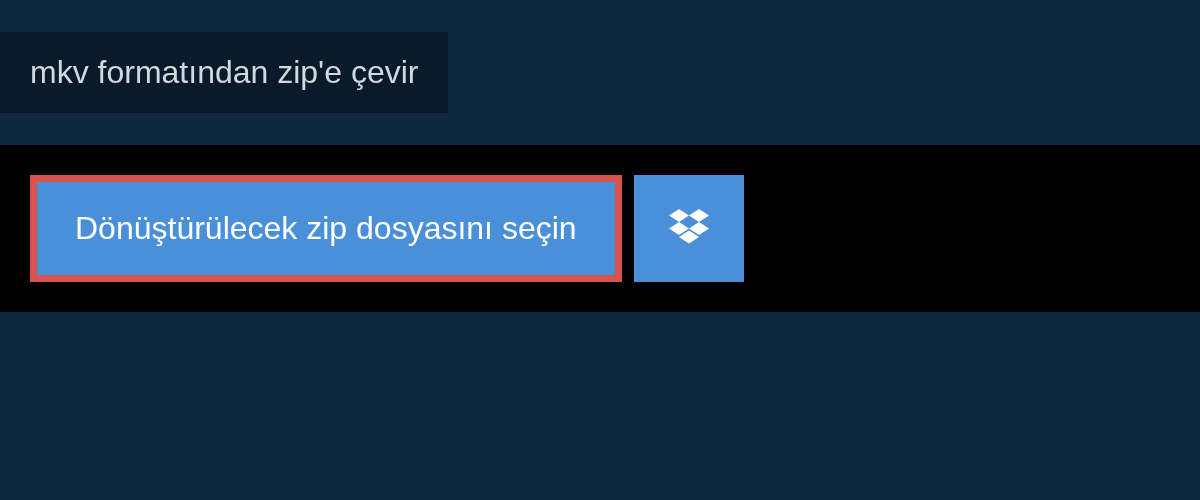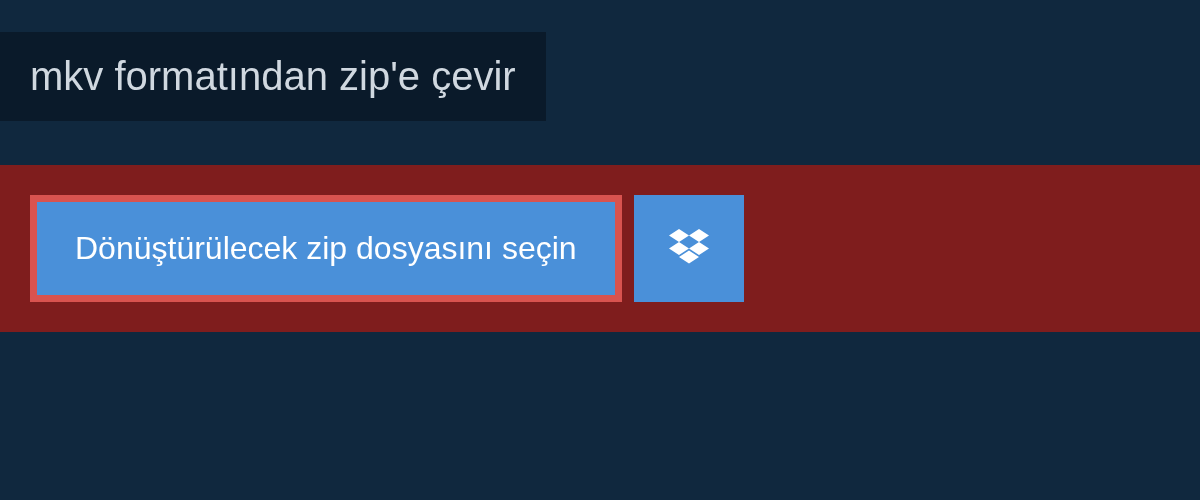--- a/index.html
+++ b/index.html
@@ -10,30 +10,30 @@
     body {
       width: 1200px;
       height: 500px;
       background-color: #10283e;
       font-family: -apple-system, BlinkMacSystemFont, "Segoe UI", Arial, sans-serif;
       overflow: hidden;
     }
     .header-tab {
       background-color: #0a1a2a;
       color: #d0d8e0;
-      font-size: 40px;
+      font-size: 32px;
       font-weight: 400;
       padding: 22px 30px;
       display: inline-block;
       margin-top: 32px;
       margin-left: 0;
     }
     .main-panel {
-      background-color: #7f1d1d;
-      margin-top: 44px;
+      background-color: #000000;
+      margin-top: 32px;
       padding: 30px 30px;
       width: 100%;
     }
     .button-row {
       display: flex;
       gap: 12px;
       align-items: stretch;
     }
     .select-file-button {
       background-color: #4a90d9;

